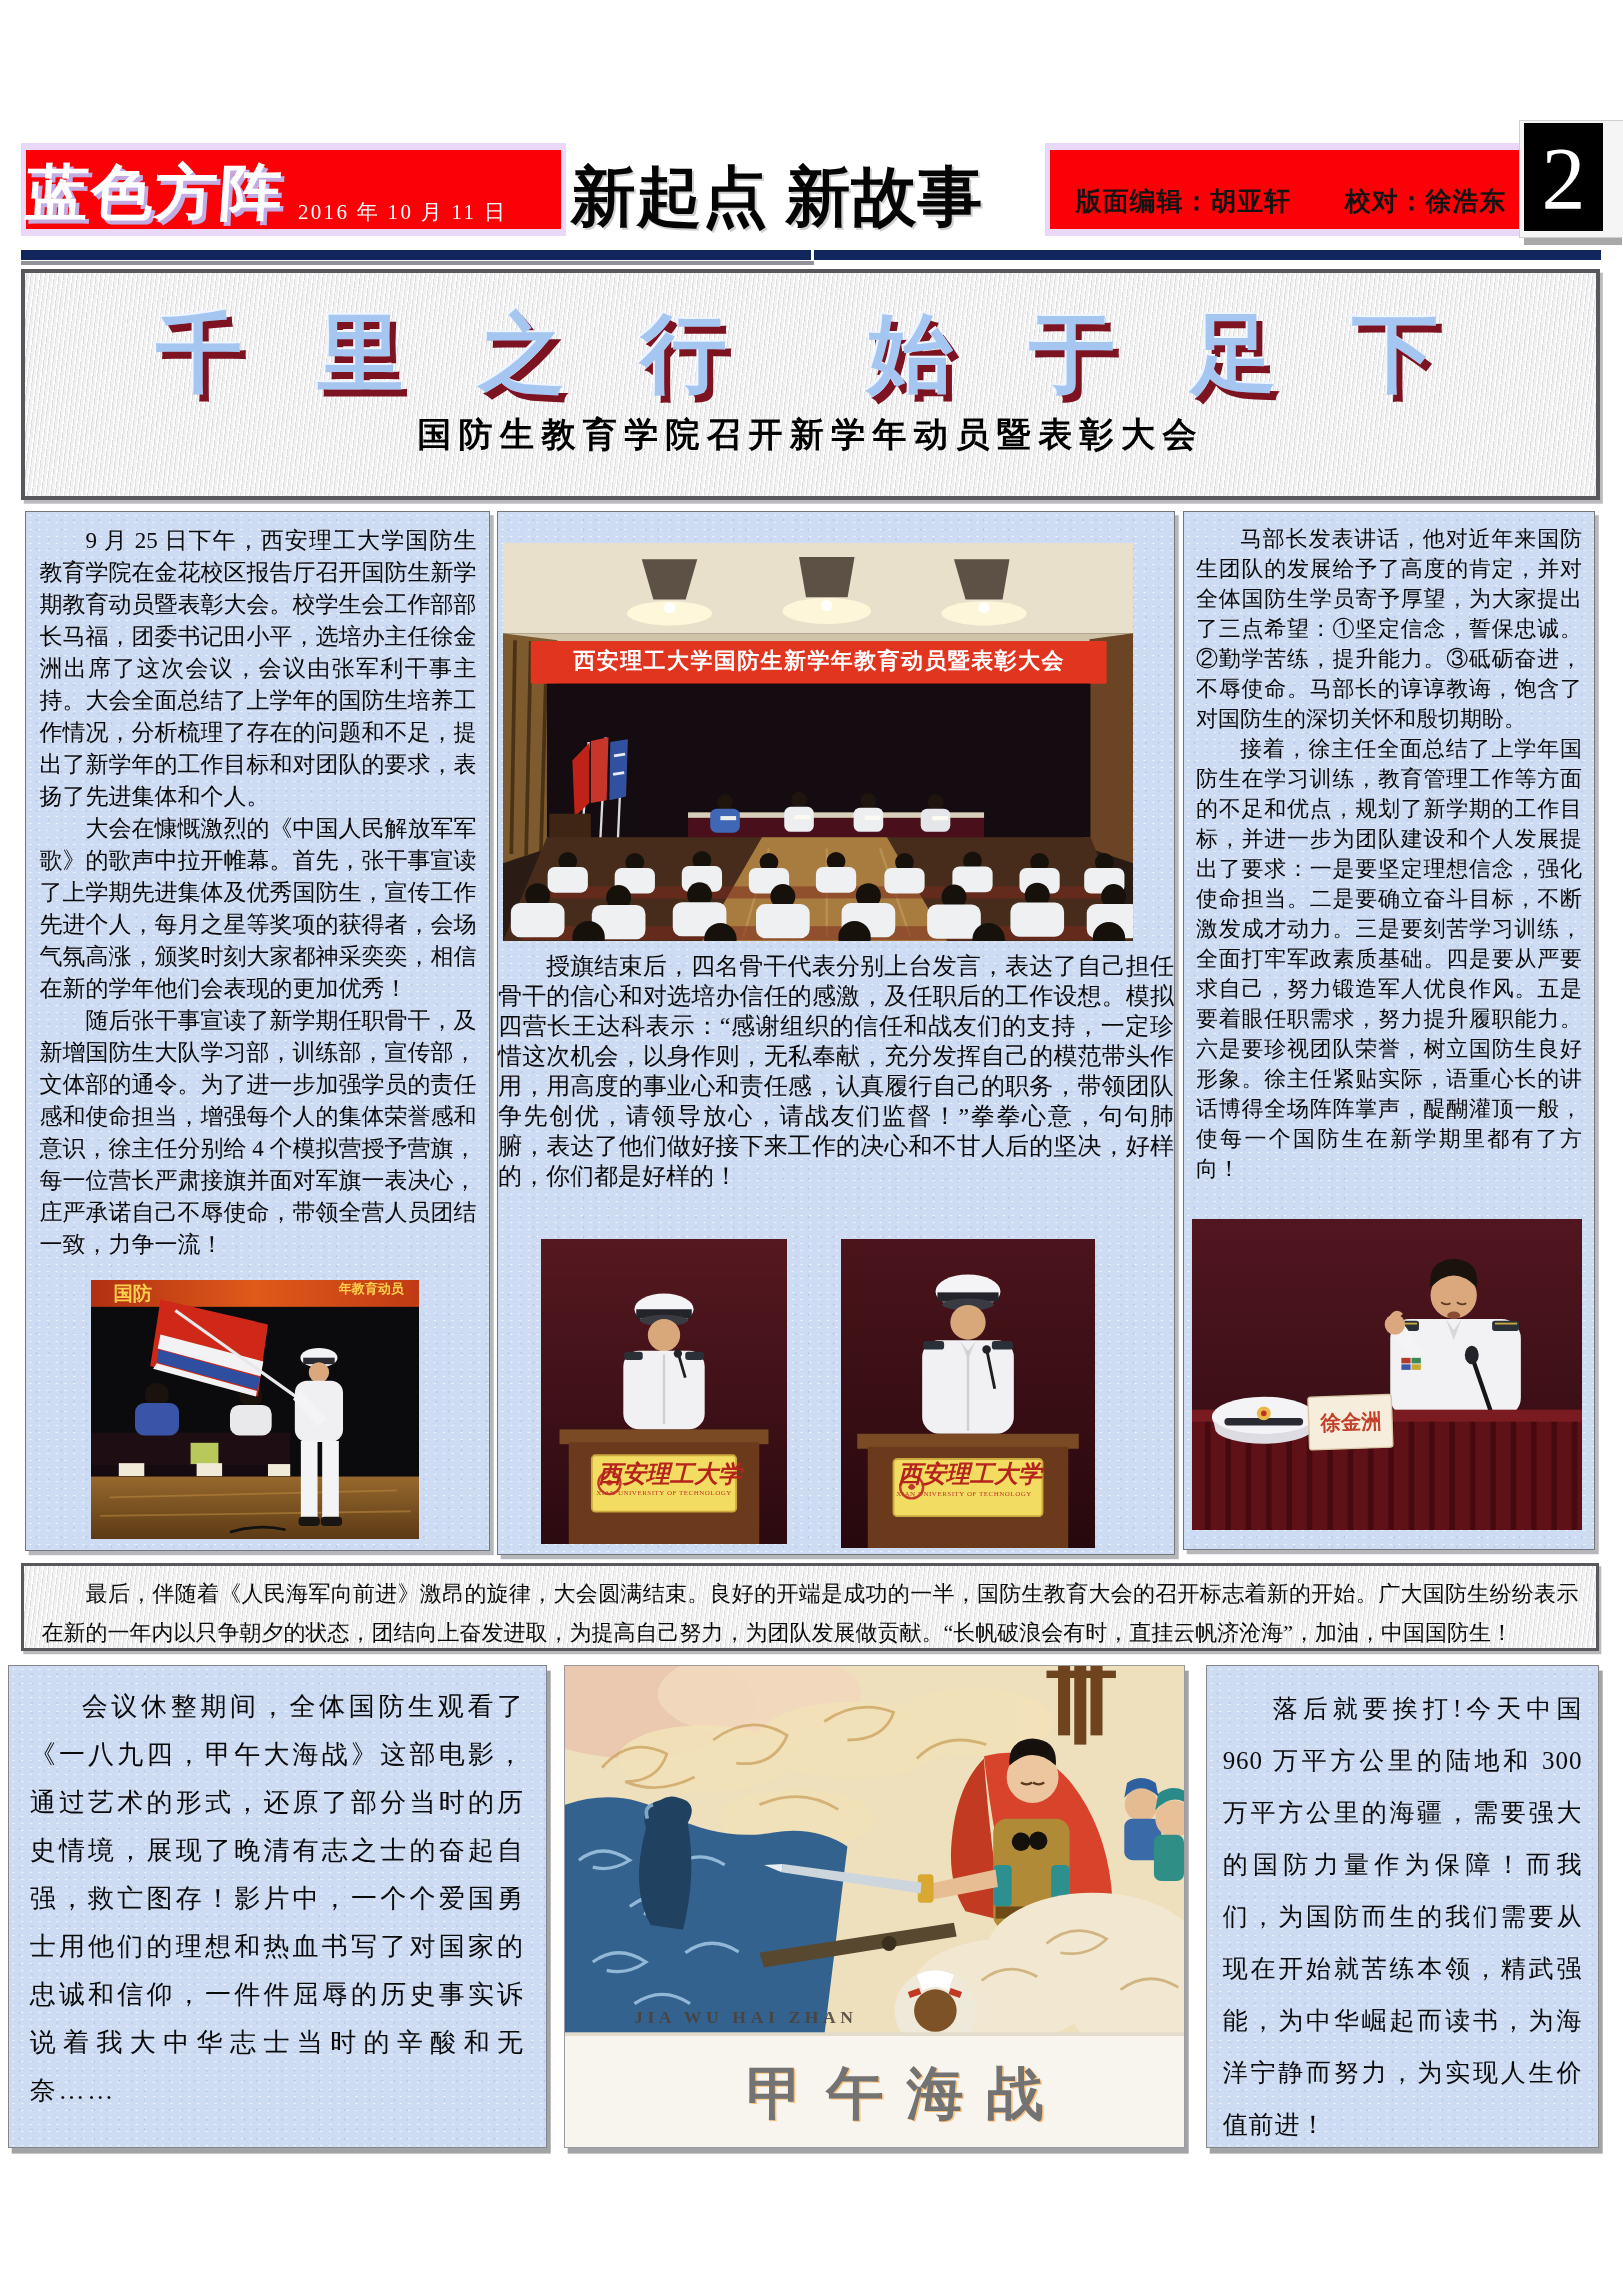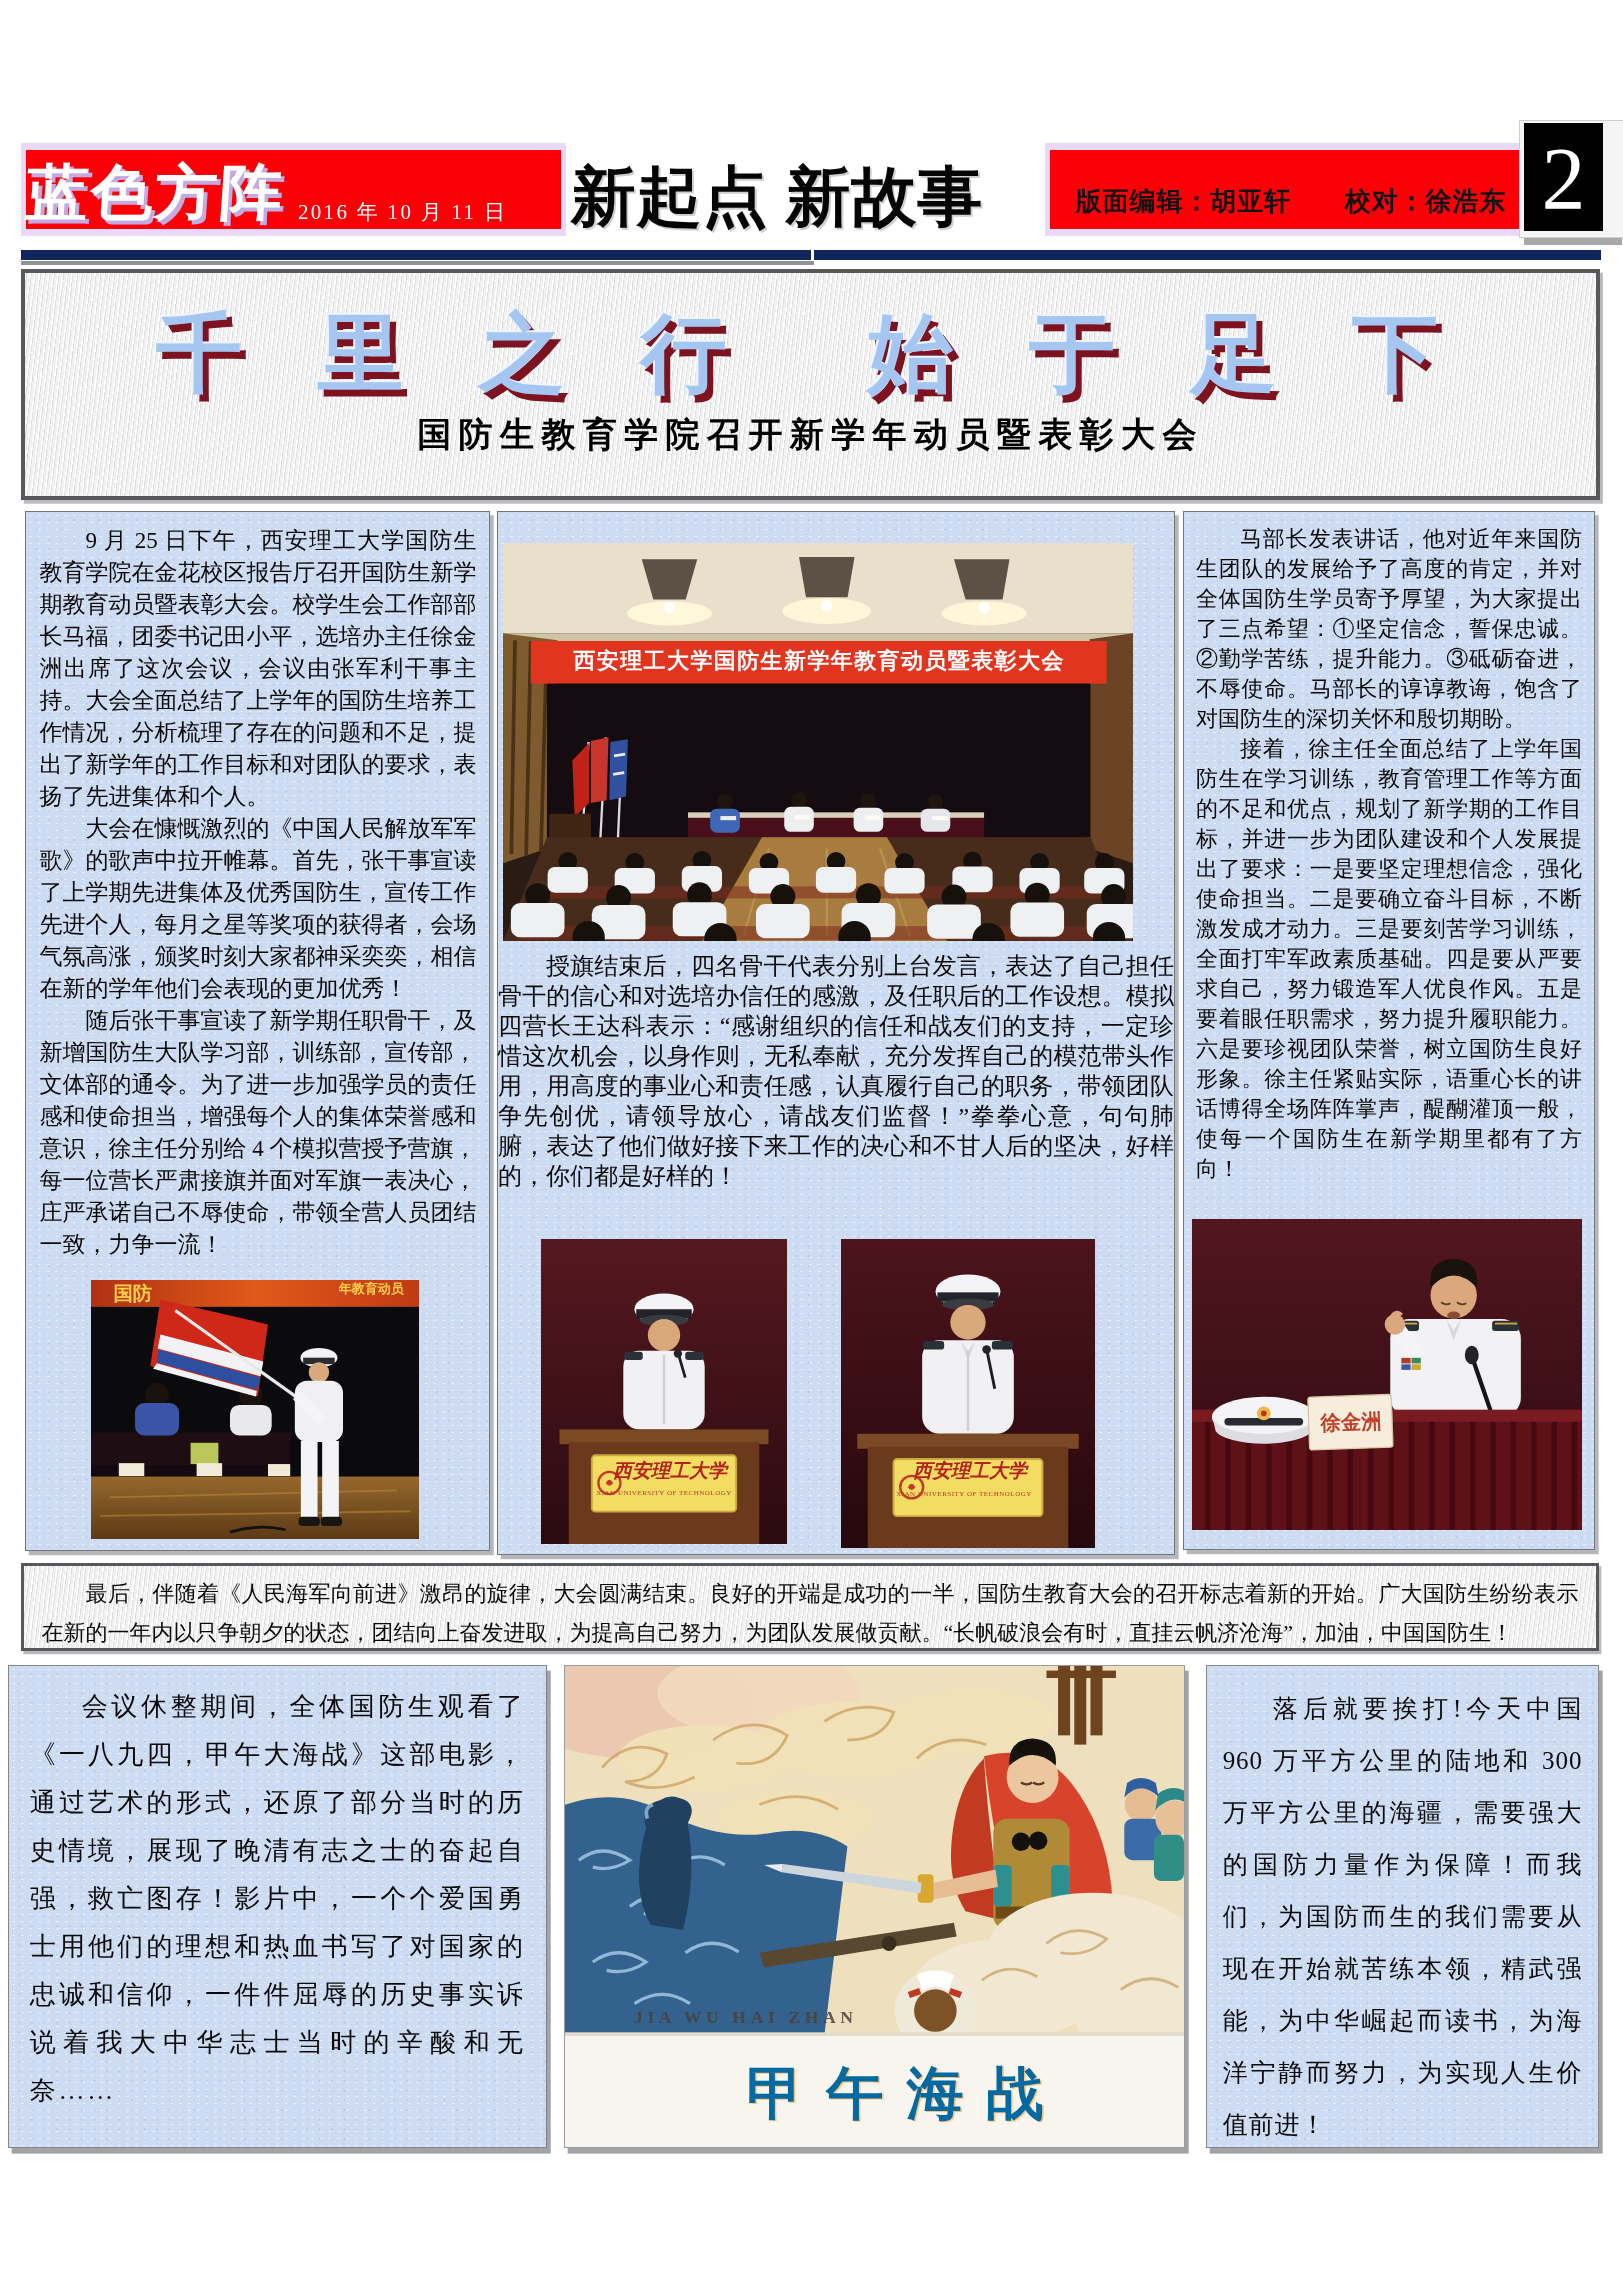--- a/index.html
+++ b/index.html
@@ -56,21 +56,21 @@
   .txt-mid{position:absolute;left:0;top:439px;padding:0 0;font-size:24px;line-height:30px;}
   .txt-right{position:absolute;left:0;top:0;padding:12px 12px 0 12px;font-size:22px;line-height:30px;}
 
   
   .photo{position:absolute;overflow:hidden;}
   .photo svg{position:absolute;left:0;top:0;width:100%;height:100%;}
   .conf-banner-text{position:absolute;left:28px;top:103px;width:576px;text-align:center;font-size:22px;
       font-weight:bold;color:#fff;letter-spacing:1.4px;white-space:nowrap;}
   .flag-frag-l{position:absolute;left:22px;top:0px;font-size:19.4px;font-weight:bold;color:#ffd04e;}
   .flag-frag-r{position:absolute;right:15.7px;top:0px;font-size:13px;font-weight:bold;color:#ffd04e;}
-  .plaque-text{position:absolute;left:51px;top:219px;width:156px;text-align:center;font-size:19px;
+  .plaque-text{position:absolute;left:51px;top:219px;width:156px;text-align:center;font-size:24px;
       font-weight:bold;color:#b5231d;font-style:italic;white-space:nowrap;}
   .plaque-sub{position:absolute;left:51px;top:250px;width:144px;text-align:center;font-size:7px;
       color:#c0392b;letter-spacing:0.5px;white-space:nowrap;}
   .name-card-text{position:absolute;left:119px;top:189px;width:80px;text-align:center;font-size:20.4px;
       color:#c2402a;font-weight:bold;transform:rotate(-2deg);}
 
   
   .conclusion{left:21px;top:1563px;width:1572px;height:82px;border:3.7px solid #58585c;
       box-shadow:2.3px 3.2px 0 rgba(118,118,124,.5);}
   .conclusion-text{position:absolute;left:0;top:8.3px;padding:0 17.6px;font-size:22px;line-height:39px;
@@ -82,21 +82,21 @@
   .bbox-left{left:8.3px;width:537px;}
   .bbox-mid{left:564px;width:619px;border:1.9px solid #9a9aa0;}
   .bbox-right{left:1206px;width:391px;}
   .txt-bleft{position:absolute;left:0;top:0;padding:16.7px 20.4px 0 20.4px;font-size:26px;line-height:48px;
       letter-spacing:2.8px;text-align:justify;text-indent:2em;}
   .txt-bright{position:absolute;left:0;top:0;padding:16.7px 15.7px 0 15.7px;font-size:25px;line-height:52px;
       letter-spacing:0.9px;text-align:justify;text-indent:2em;}
   .poster-pinyin{position:absolute;left:69px;top:341px;font-size:17.6px;font-weight:bold;color:#4a4038;
       letter-spacing:4.6px;opacity:.85;}
   .poster-title{position:absolute;left:0;top:390px;width:100%;text-align:center;padding-left:32px;
-      font-size:57px;font-weight:bold;color:#0369a1;letter-spacing:23px;white-space:nowrap;
+      font-size:57px;font-weight:bold;color:#737373;letter-spacing:23px;white-space:nowrap;
       text-shadow:1.4px 1.4px 0 #ffc27a;}
 </style>
 </head>
 <body>
 
 <div id="page">
 
   <div class="abs lav" style="left:21px;top:143px;width:521px;height:93px;">
     <div class="redfill"></div>
   </div>

